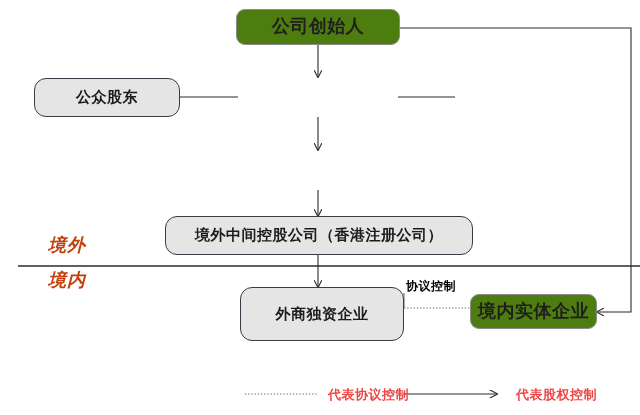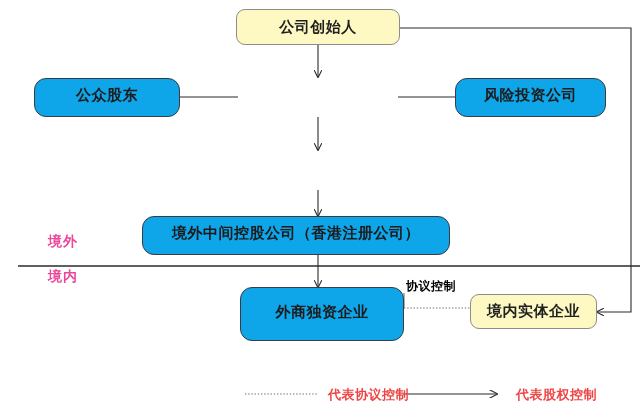--- a/index.html
+++ b/index.html
@@ -17,43 +17,43 @@
     position:absolute;
     box-sizing:border-box;
     display:flex;align-items:center;justify-content:center;
     text-align:center;
     line-height:1.22;
     color:#1b1b1b;
     letter-spacing:0.5px;
     white-space:nowrap;
   }
   .node.white{
-    background:#0ea5e9;
+    background:#e5e5e5;
     border:1px solid #3b3b47;
     border-radius:12px;
     font-weight:700;
     font-size:15px;
-    font-family:Liberation Mono, monospace;
   }
   .node.gray{
-    background:#fef9c3;
+    background:#4d7c0f;
     border:1px solid #8c8c8c;
     border-radius:9px;
     font-weight:700;
-    font-size:15px;
+    font-size:18px;
     color:#1f1f1f;
   }
   .node.clipped{overflow:hidden;}
 
   .zone-label{
     position:absolute;
-    font-size:14px;
+    font-size:18px;
     font-weight:700;
-    color:#ec4899;
+    color:#c2410c;
     letter-spacing:1px;
+    font-style:italic;
   }
   .edge-label{
     position:absolute;
     font-size:12px;
     font-weight:700;
     color:#000000;
     letter-spacing:0.5px;
     white-space:nowrap;
   }
   .legend-text{
@@ -102,26 +102,23 @@
 
   <div class="node gray" style="left:236px;top:9px;width:164px;height:36px;">
     <span>公司创始人</span>
   </div>
 
   <div class="node white" style="left:34px;top:78px;width:146px;height:39px;">
     <span>公众股东</span>
   </div>
 
 
-  <div class="node white" style="left:455px;top:78px;width:151px;height:39px;">
-    <span>风险投资公司</span>
-  </div>
 
 
-  <div class="node white clipped" style="left:142px;top:216px;width:308px;height:39px;">
+  <div class="node white clipped" style="left:165px;top:216px;width:308px;height:39px;">
     <span>境外中间控股公司（香港注册公司）</span>
   </div>
 
   <div class="node white" style="left:240px;top:287px;width:164px;height:54px;flex-direction:row;">
     <span>外商独资企业</span>
   </div>
 
   <div class="node gray" style="left:470px;top:294px;width:127px;height:35px;">
     <span>境内实体企业</span>
   </div>

